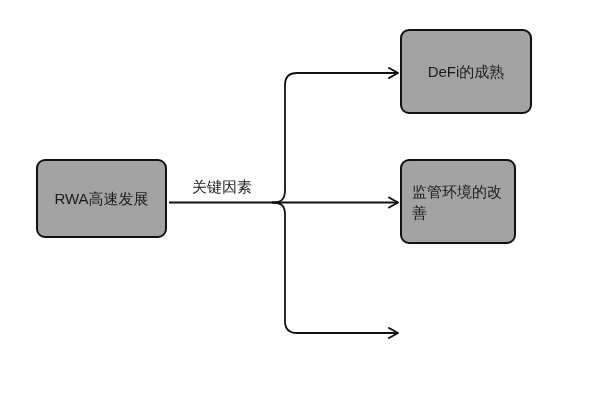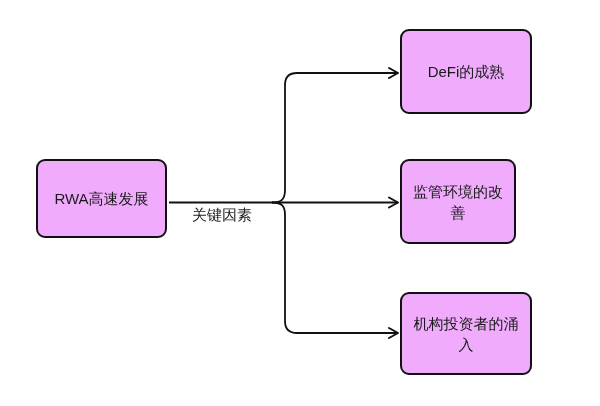--- a/index.html
+++ b/index.html
@@ -18,46 +18,45 @@
   .edges {
     position: absolute;
     left: 0;
     top: 0;
     width: 600px;
     height: 406px;
   }
   .node {
     position: absolute;
     box-sizing: border-box;
-    background: #f0abfc;
+    background: #a3a3a3;
     border: 2px solid #111111;
     border-radius: 9px;
     display: flex;
     align-items: center;
     justify-content: center;
-    text-align: center;
+    text-align: left;
     font-size: 15px;
     line-height: 1.4;
     color: #1a1a1a;
     padding: 6px 10px;
   }
   .node-root   { left: 36px;  top: 159px; width: 131px; height: 79px; }
   .node-defi   { left: 400px; top: 29px;  width: 132px; height: 85px; }
   .node-reg    { left: 400px; top: 159px; width: 116px; height: 85px; }
   .node-inst   { left: 400px; top: 292px; width: 132px; height: 83px; }
   .edge-label {
     position: absolute;
     left: 186px;
     top: 178px;
     width: 72px;
     text-align: center;
     font-size: 15px;
     color: #1a1a1a;
     white-space: nowrap;
-    margin-top: 28px;
   }
 </style>
 </head>
 <body>
 
 <div class="canvas">
 
   <svg class="edges" viewBox="0 0 600 406" xmlns="http://www.w3.org/2000/svg">
     <defs>
       <marker id="arrowhead" markerUnits="userSpaceOnUse" markerWidth="14" markerHeight="14" refX="11" refY="7" orient="auto">
@@ -79,17 +78,14 @@
   <div class="edge-label">关键因素</div>
 
   <div class="node node-defi">
     <span>DeFi的成熟</span>
   </div>
 
   <div class="node node-reg">
     <span>监管环境的改善</span>
   </div>
 
-  <div class="node node-inst">
-    <span>机构投资者的涌入</span>
-  </div>
 
 </div>
 
 </body></html>

